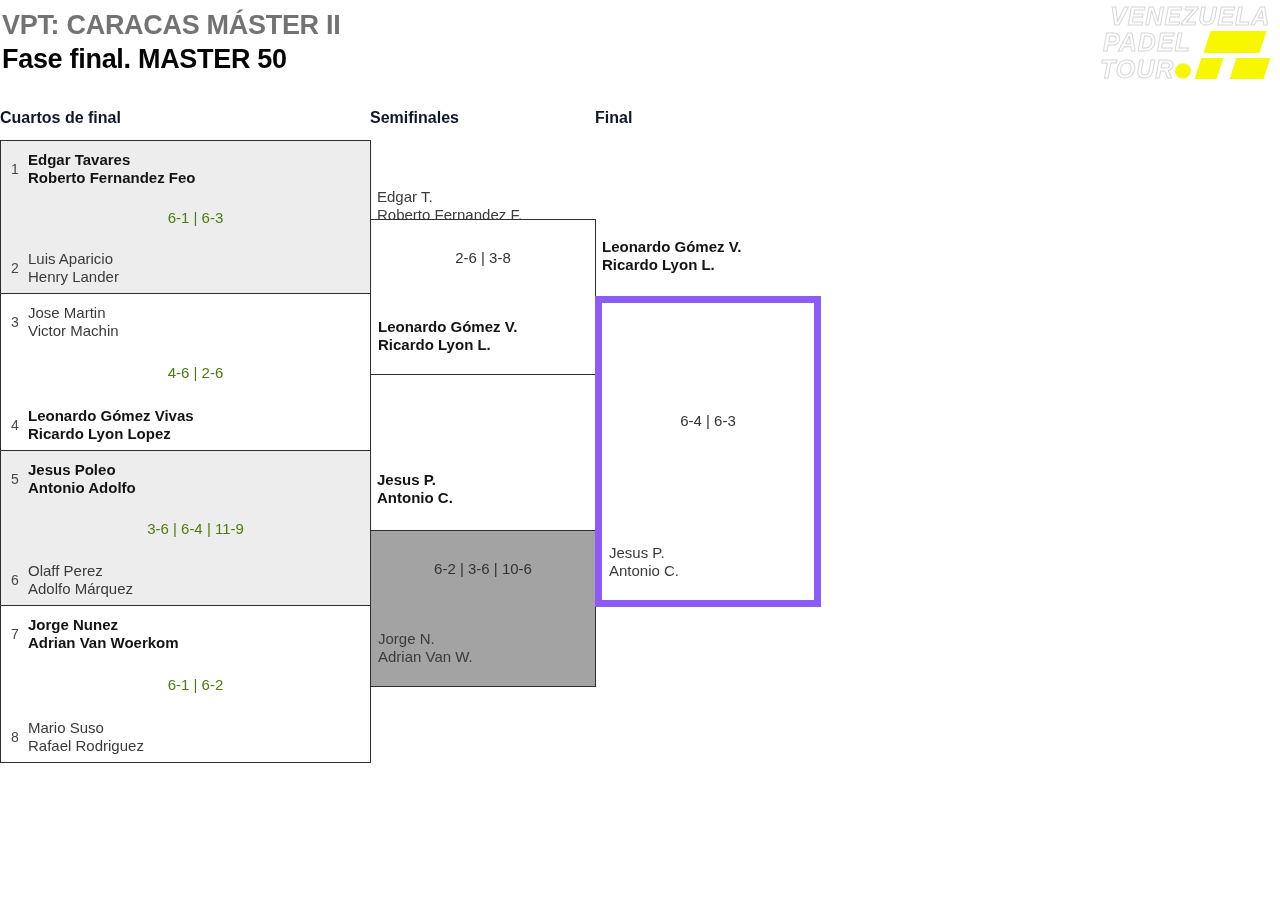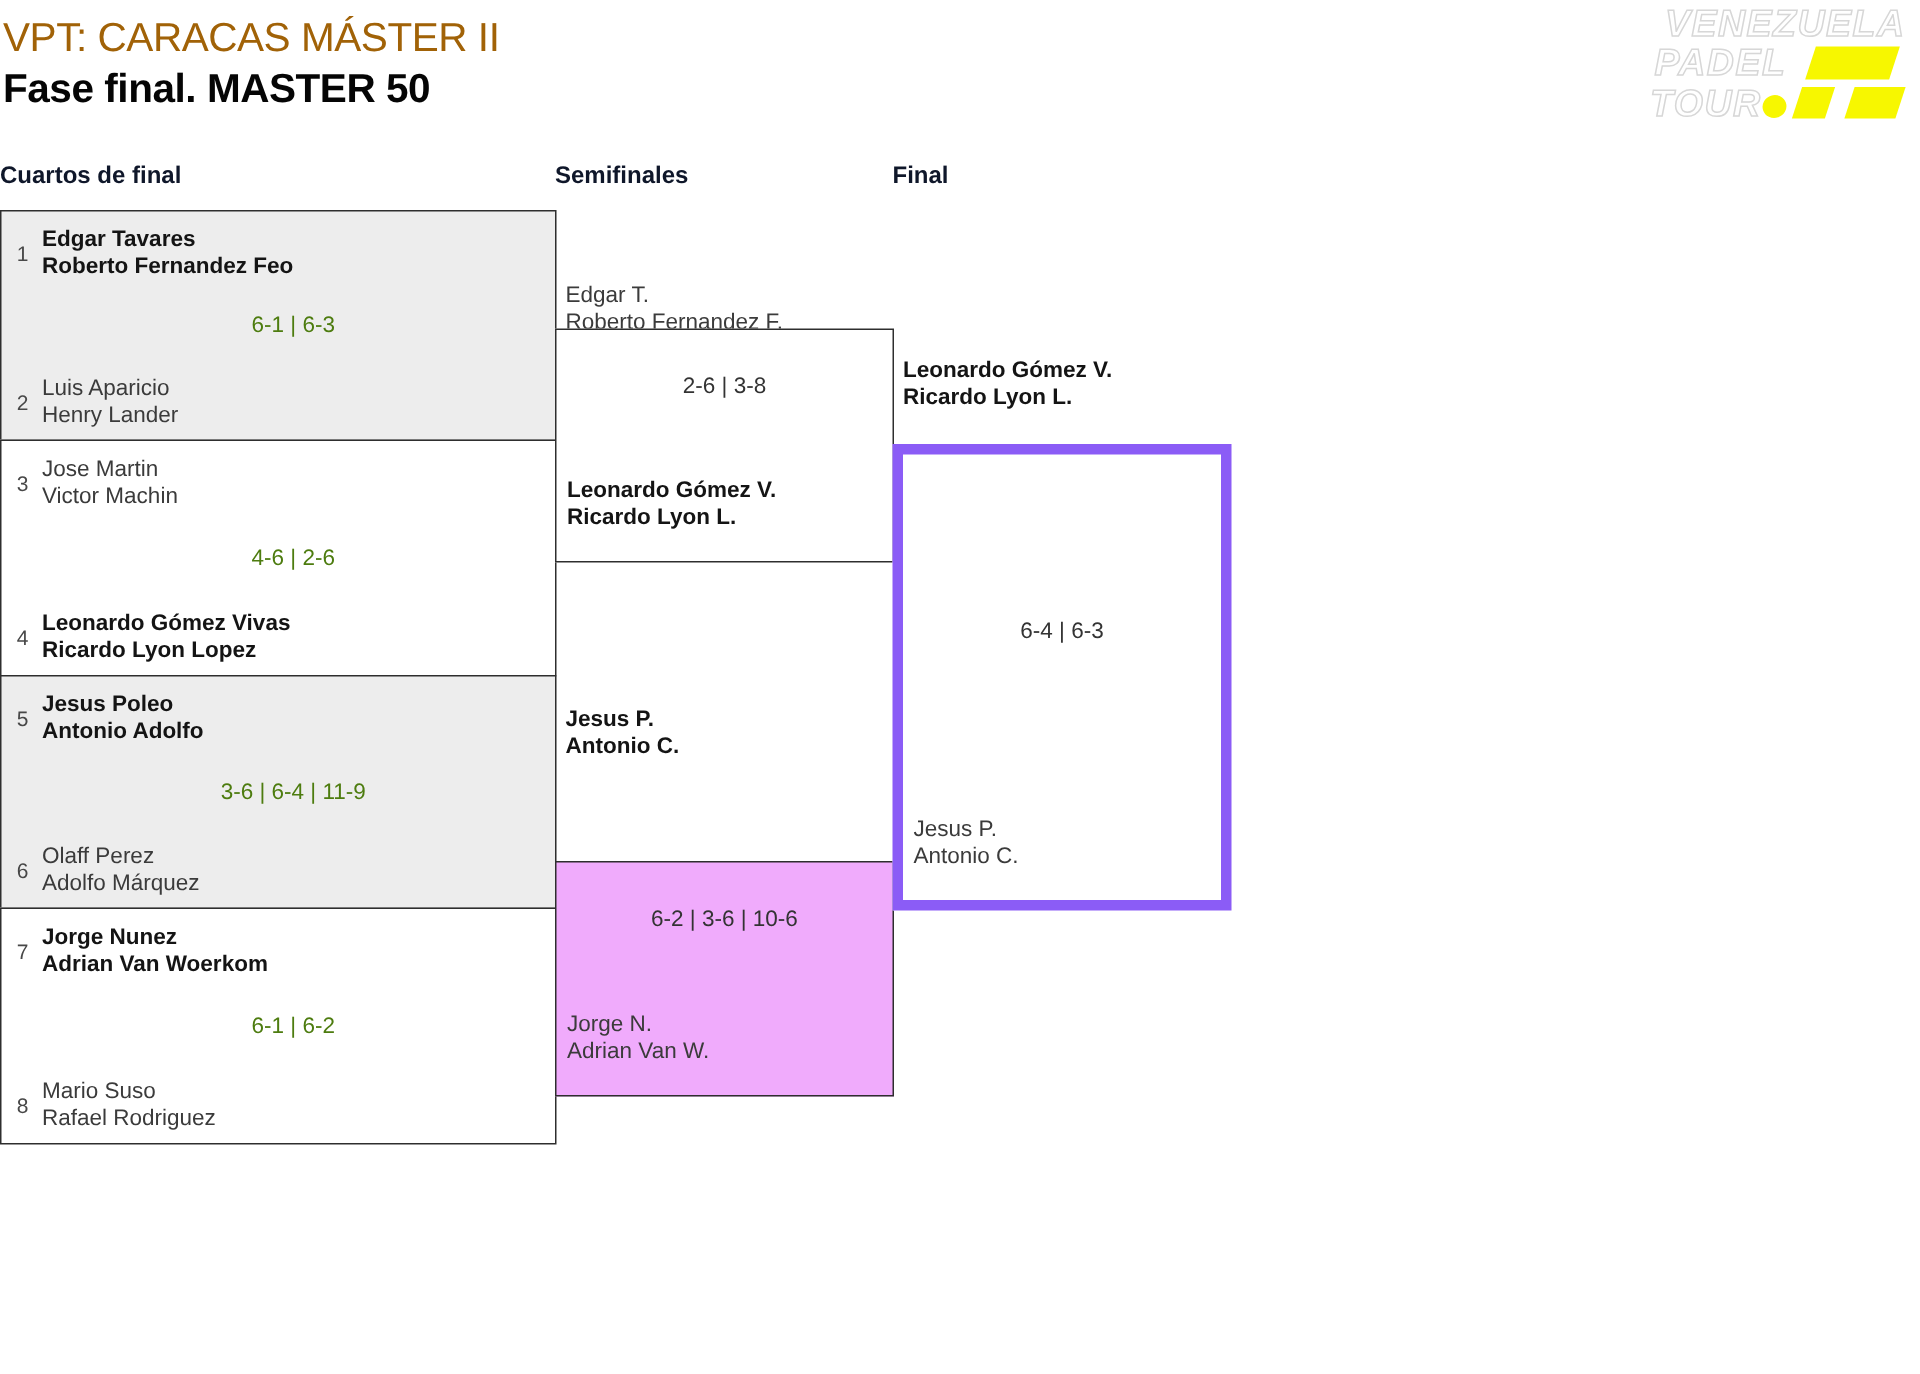--- a/index.html
+++ b/index.html
@@ -4,21 +4,21 @@
 <style>
   * { margin:0; padding:0; box-sizing:border-box; }
   html,body { background:#fff; }
   body { font-family:"Liberation Sans", sans-serif; }
   #stage {
     position:relative; width:1280px; height:916px; background:#ffffff;
     overflow:hidden; color:#1a1a1a;
   }
   
   .title { position:absolute; left:2px; top:8px; font-size:27px; line-height:34px;
-           font-weight:400; color:#a16207; letter-spacing:-0.3px;text-align:right; }
+           font-weight:700; color:#737373; letter-spacing:-0.3px;text-align:right; }
   .subtitle { position:absolute; left:2px; top:42px; font-size:27px; line-height:34px;
            font-weight:700; color:#050505; letter-spacing:-0.3px; }
   
   .logo-line { position:absolute; font-style:italic; font-weight:700; font-size:25px;
            line-height:25px; text-transform:uppercase; letter-spacing:1px;
            color:#ffffff; -webkit-text-stroke:1px #d7d7d7; white-space:nowrap; }
   .logo-l1 { left:1110px; top:4px; }
   .logo-l2 { left:1103px; top:30px; }
   .logo-l3 { left:1100px; top:57px;font-style:italic; }
   .logo-shape { position:absolute; background:#f7f700; transform:skewX(-18deg); }
@@ -49,21 +49,21 @@
   .score { position:absolute; left:0; right:0; top:50%; transform:translateY(-50%);
            text-align:center; font-size:15px; color:#4d7c0f;padding-left:20px; }
   
   .free-team { position:absolute; font-size:15px; line-height:18px; color:#3b3b3b; }
   .free-team.winner { font-weight:700; color:#141414; }
   .sf1-top { left:377px; top:160px;margin-top:28px; }
   .sf1-box { position:absolute; left:370px; top:219px; width:226px; height:156px;
            border:1px solid #2e2e2e; background:#fff; }
   .sf2-top { left:377px; top:471px; }
   .sf2-box { position:absolute; left:370px; top:530px; width:226px; height:157px;
-           border:1px solid #2e2e2e; background:#f0abfc;margin-top:44px; }
+           border:1px solid #2e2e2e; background:#a3a3a3; }
   .f-top   { left:602px; top:238px; }
   .f-box   { position:absolute; left:595px; top:296px; width:226px; height:311px;
            border:7px solid #8b5cf6; background:#fff; }
   .box-score { position:absolute; left:0; right:0; top:29px; text-align:center;
            font-size:15px; color:#333333; }
   .f-box .box-score { top:109px; }
   .box-team { position:absolute; left:7px; bottom:20px; font-size:15px; line-height:18px;
            color:#3b3b3b; }
   .box-team.winner { font-weight:700; color:#141414; }
 </style>

